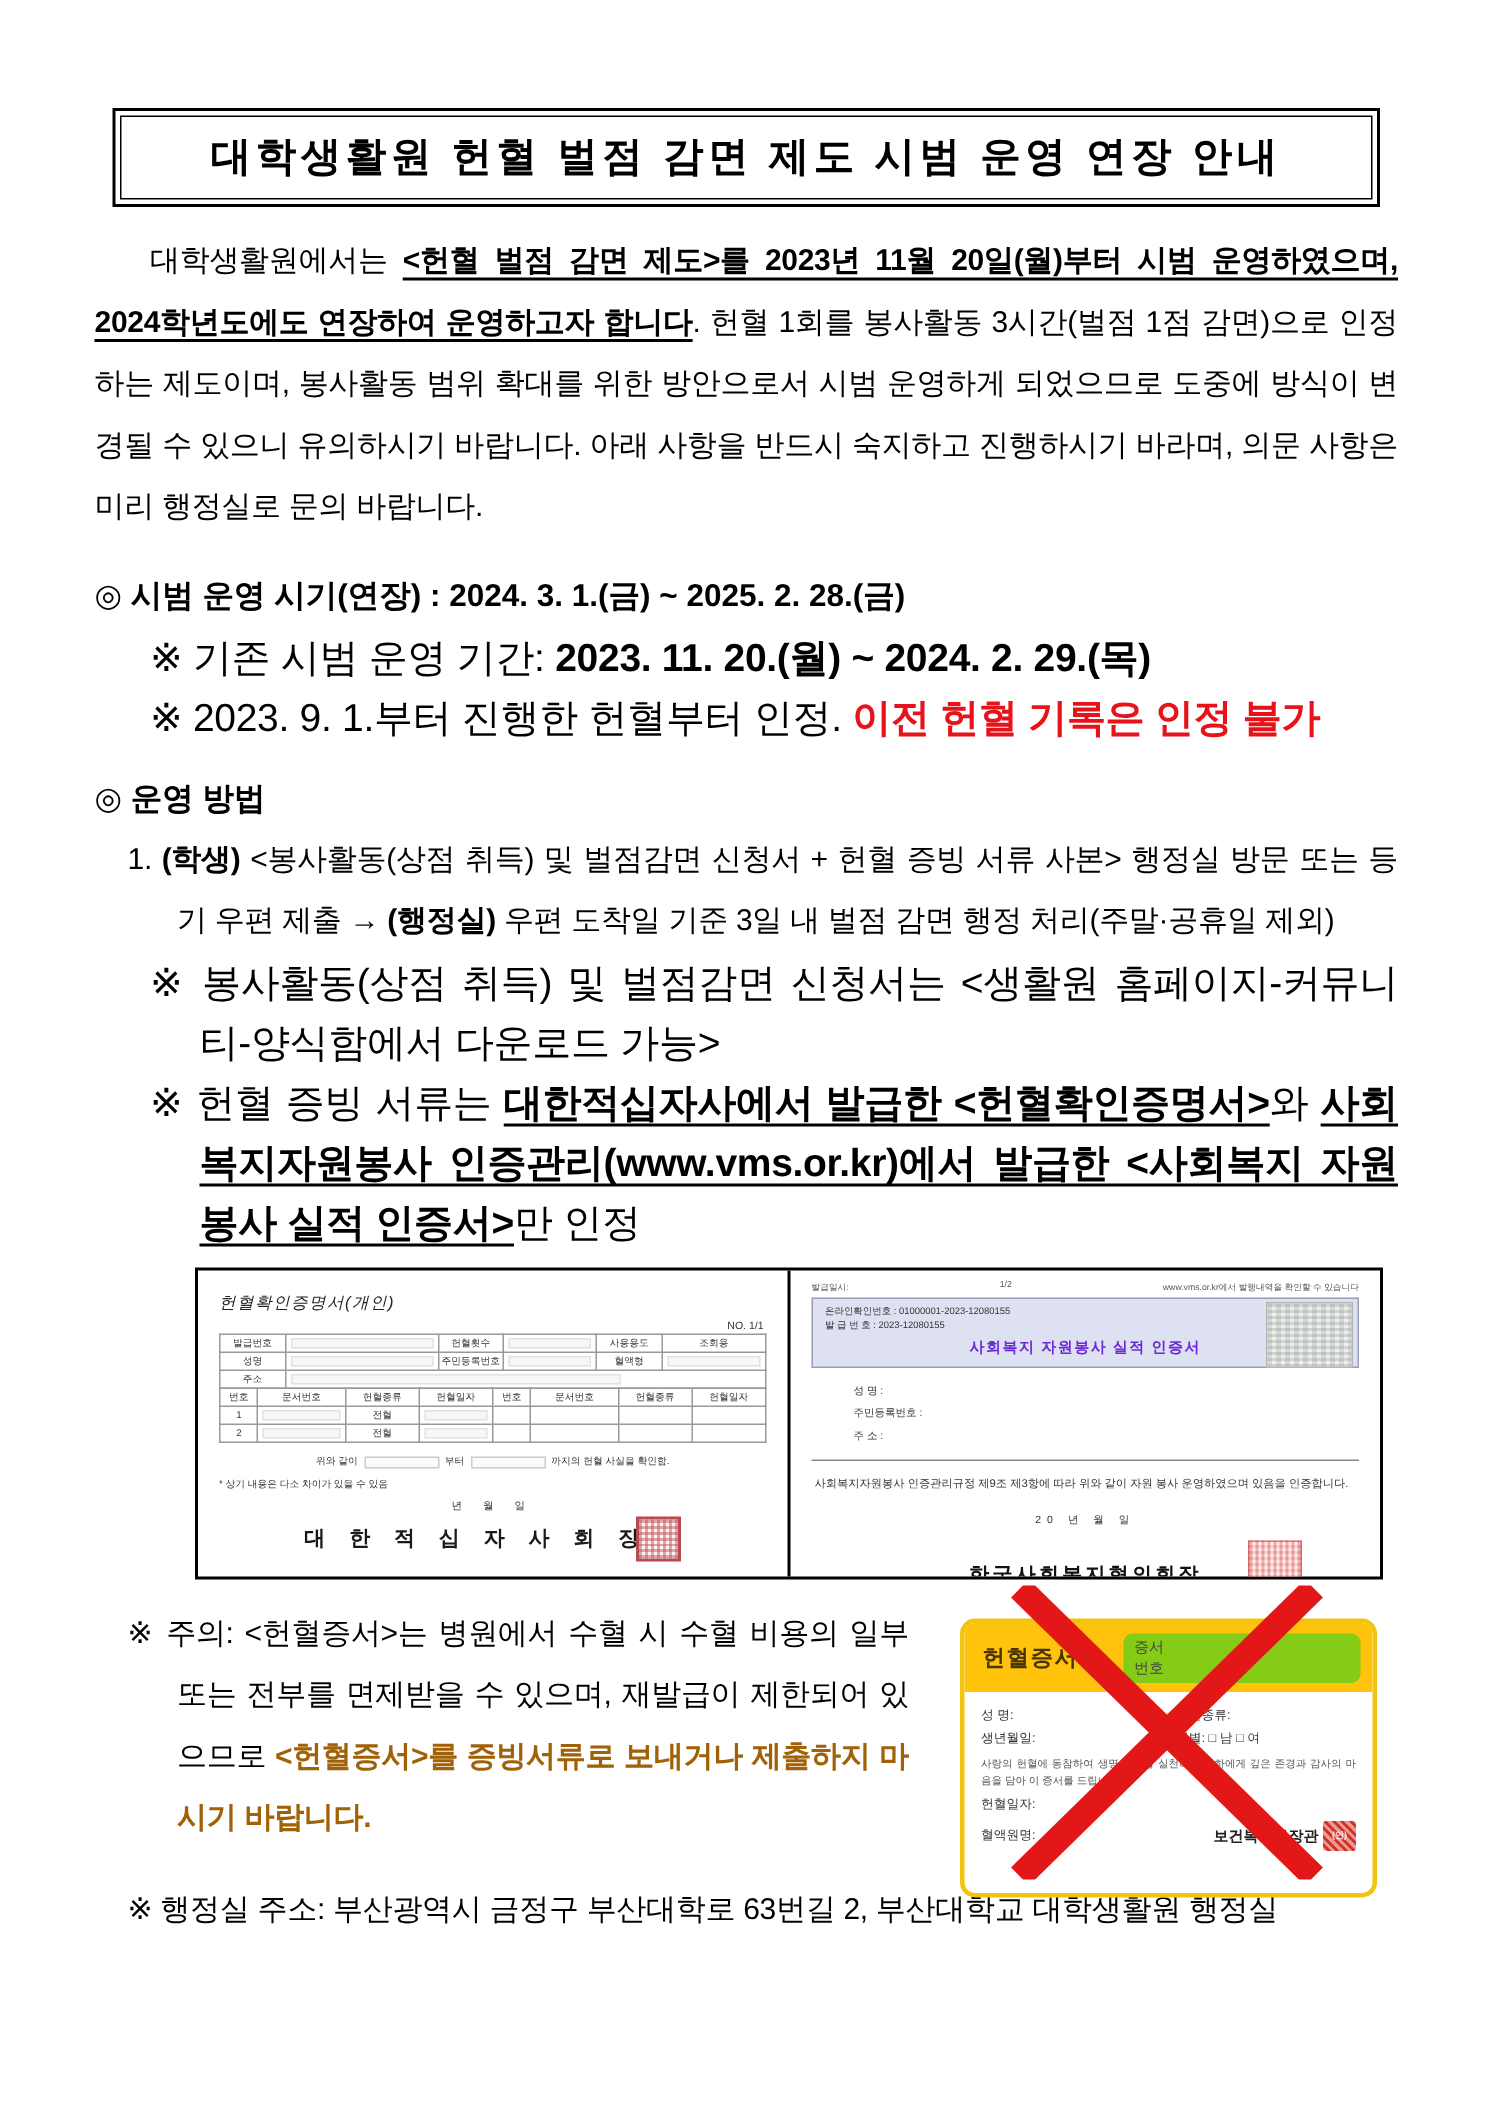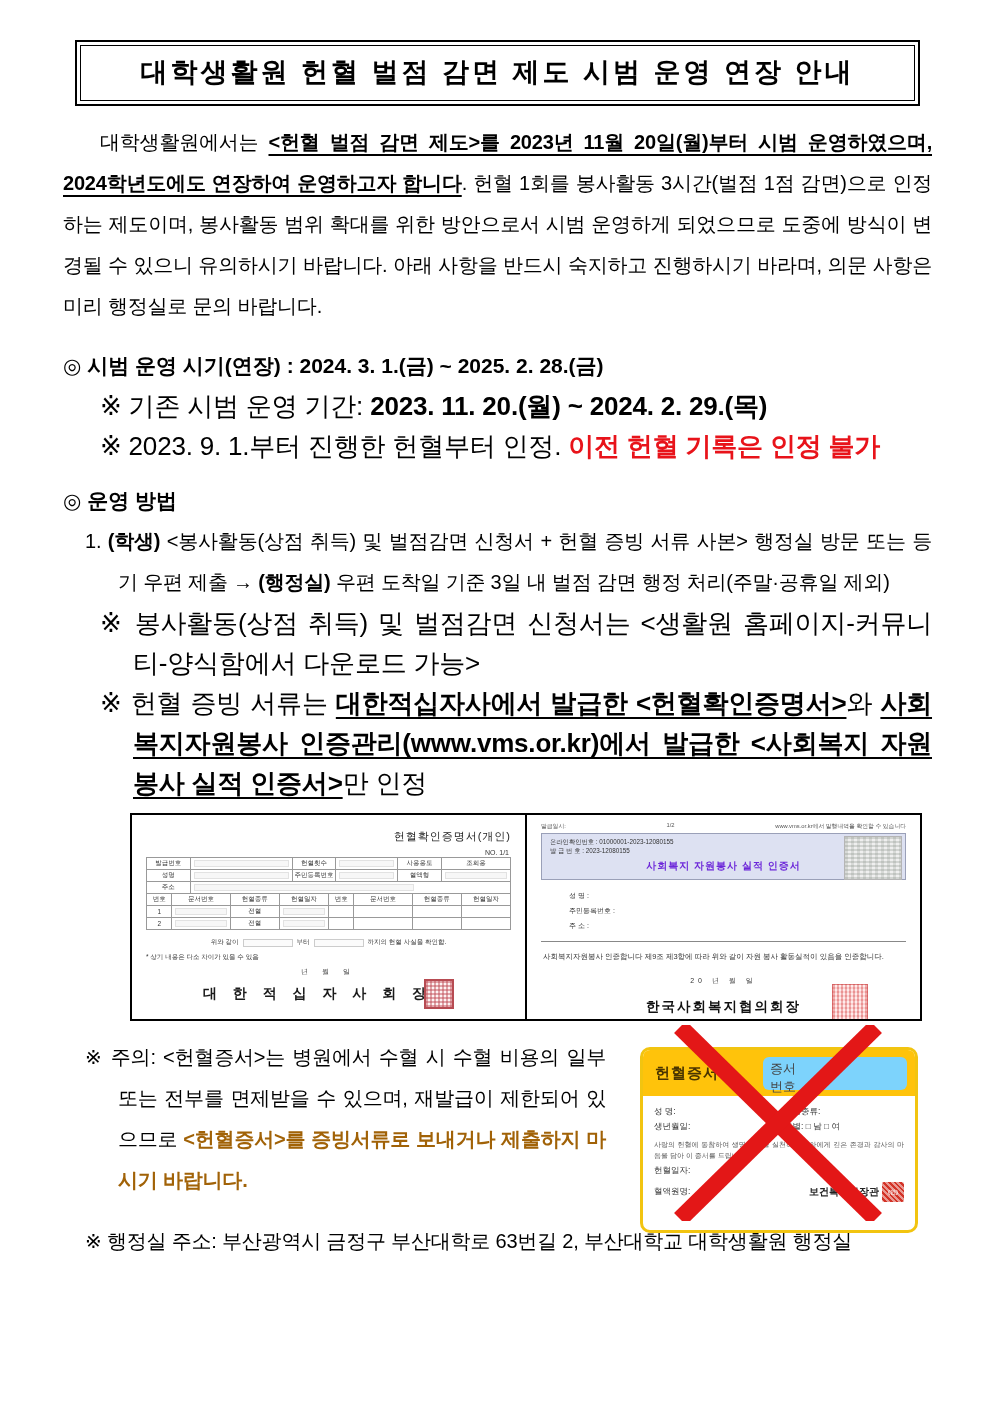--- a/index.html
+++ b/index.html
@@ -2,21 +2,21 @@
 <html><head>
 <meta charset="utf-8">
 <style>
   * { box-sizing: border-box; }
   html,body { margin:0; padding:0; }
   body {
     width:992px; height:1403px; background:#ffffff;
     font-family:"Liberation Sans","DejaVu Sans",sans-serif;
     color:#000;
   }
-  .page { width:992px; height:1403px; padding:40px 60px 0 63px; overflow:hidden; }
+  .page { width:992px; height:1403px; padding:72px 60px 0 63px; overflow:hidden; }
 
   
   .title-box { border:2px solid #000; padding:3px; margin:0 12px 0 12px; }
   .title-inner {
     border:1.5px solid #000; text-align:center;
     font-size:27px; font-weight:bold; letter-spacing:3px;
     padding:10px 0 12px; line-height:32px;
   }
 
   
@@ -42,21 +42,21 @@
   }
 
   
   .cert-box {
     margin:10px 0 0 67px; width:792px; height:208px;
     border:2px solid #000; display:flex; background:#fff;
   }
   .cert-pane { flex:1; padding:6px 14px; position:relative; overflow:hidden; }
   .cert-pane.left { border-right:2px solid #000; }
 
-  .lc-title { text-align:right; font-size:11px; color:#222; margin-top:8px; letter-spacing:1px; }
+  .lc-title { text-align:left; font-size:11px; color:#222; margin-top:8px; letter-spacing:1px;font-style:italic; }
   .lc-no { text-align:right; font-size:7px; color:#333; margin:5px 2px 1px; }
   table.mini { width:100%; border-collapse:collapse; table-layout:fixed; }
   table.mini td, table.mini th {
     border:1px solid #999; font-size:6.5px; font-weight:normal; color:#333;
     padding:0 1px; height:12px; text-align:center; white-space:nowrap; overflow:hidden;
   }
   .cellbox { height:7px; margin:1px 2px; background:#f7f7f7; border:1px solid #e2e2e2; }
   .lc-confirm { margin-top:8px; display:flex; justify-content:center; align-items:center; gap:4px; font-size:6.5px; color:#333; }
   .lc-blank { display:inline-block; width:50px; height:8px; background:#fbfbfb; border:1px solid #ccc; }
   .lc-foot { font-size:6.5px; color:#333; margin-top:6px; }
@@ -82,21 +82,21 @@
       repeating-linear-gradient(0deg, rgba(120,130,120,.25) 0 2px, transparent 2px 4px),
       repeating-linear-gradient(90deg, rgba(120,130,120,.2) 0 3px, transparent 3px 6px),
       #efefef;
   }
   .rc-fields { margin:8px 0 0 28px; font-size:7px; color:#333; line-height:15px; }
   .rc-body {
     margin-top:8px; border-top:1px solid #888; padding:8px 2px 0;
     font-size:7.5px; color:#333; line-height:1.8; text-align:justify;
   }
   .rc-date { text-align:center; font-size:7px; color:#333; margin-top:12px; letter-spacing:4px; }
-  .rc-signer { text-align:center; font-size:13.5px; font-weight:bold; color:#111; letter-spacing:2px; margin-top:12px; position:relative; }
+  .rc-signer { text-align:center; font-size:13.5px; font-weight:bold; color:#111; letter-spacing:2px; margin-top:23px; position:relative; }
   .stamp-tall {
     position:absolute; right:38px; top:-14px; width:36px; height:42px;
     border:1px solid rgba(200,60,60,.55);
     background:
       repeating-linear-gradient(90deg, rgba(220,80,80,.45) 0 2px, rgba(255,215,215,.5) 2px 4px),
       repeating-linear-gradient(0deg, rgba(220,80,80,.3) 0 2px, transparent 2px 4px);
   }
 
   
   .caution-row { display:flex; margin-top:16px; }
@@ -105,23 +105,23 @@
     padding-left:55px; text-indent:-33px; letter-spacing:-0.2px; padding-right:26px;
   }
   .card-col { width:300px; position:relative; }
   .donor-card {
     position:absolute; left:8px; top:10px; width:278px; height:186px;
     border:3px solid #f2c410; border-radius:10px; background:#fff; overflow:hidden;
   }
   .dc-head { background:#ffc30b; height:46px; position:relative; }
   .dc-title { position:absolute; left:12px; top:14px; font-size:15px; font-weight:bold; color:#4a3500; letter-spacing:1px; }
   .dc-no-box {
-    position:absolute; left:120px; top:7px; right:8px; height:33px;
-    background:#7dd3fc; border-radius:6px; padding:3px 7px;
-    font-size:13px; line-height:1.35; color:#444; white-space:pre-line;
+    position:absolute; left:106px; top:7px; right:8px; height:33px;
+    background:#84cc16; border-radius:6px; padding:3px 7px;
+    font-size:10px; line-height:1.35; color:#444; white-space:pre-line;
   }
   .dc-body { padding:7px 11px 0; font-size:8.5px; color:#333; }
   .dc-row { display:flex; margin-top:3px; }
   .dc-row .cell-l { width:52%; }
   .dc-row .cell-r { width:48%; }
   .dc-para { font-size:7px; color:#555; margin-top:7px; line-height:1.55; text-align:justify; }
   .dc-bottom { display:flex; justify-content:space-between; align-items:center; margin-top:5px; }
   .dc-minister { font-weight:bold; font-size:10px; color:#222; display:flex; align-items:center; gap:3px; }
   .dc-stamp {
     width:22px; height:20px; display:inline-block;
@@ -278,21 +278,21 @@
         <div class="hrow"><span>온라인확인번호 : </span><span>01000001-2023-12080155</span></div>
         <div class="hrow"><span>발 급 번 호 : </span><span>2023-12080155</span></div>
         <div class="rc-title">사회복지 자원봉사 실적 인증서</div>
         <div class="rc-logo"></div>
       </div>
       <div class="rc-fields">
         <div>성       명 :</div>
         <div>주민등록번호 :</div>
         <div>주       소 :</div>
       </div>
-      <div class="rc-body">사회복지자원봉사 인증합니다 제9조 제3항에 따라 위와 같이 자원 봉사 활동실적이 있음을 인증합니다.</div>
+      <div class="rc-body">사회복지자원봉사 인증관리규정 제9조 제3항에 따라 위와 같이 자원 봉사 운영하였으며 있음을 인증합니다.</div>
       <div class="rc-date">20  년   월   일</div>
       <div class="rc-signer"><span>한국사회복지협의회장</span><span class="stamp-tall"></span></div>
     </div>
   </div>
 
   <div class="caution-row">
     <div class="caution-text"><span>※ 주의: &lt;헌혈증서&gt;는 병원에서 수혈 시 수혈 비용의 일부 또는 전부를 면제받을 수 있으며, 재발급이 제한되어 있으므로 </span><span class="mag">&lt;헌혈증서&gt;를 증빙서류로 보내거나 제출하지 마시기 바랍니다.</span></div>
     <div class="card-col">
       <div class="donor-card">
         <div class="dc-head">

